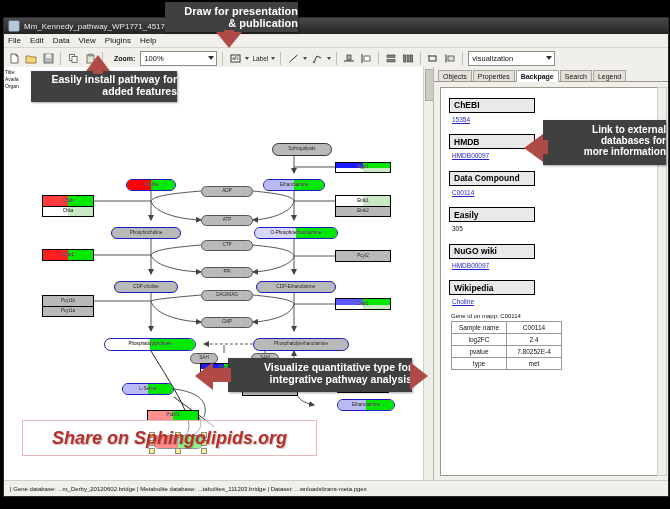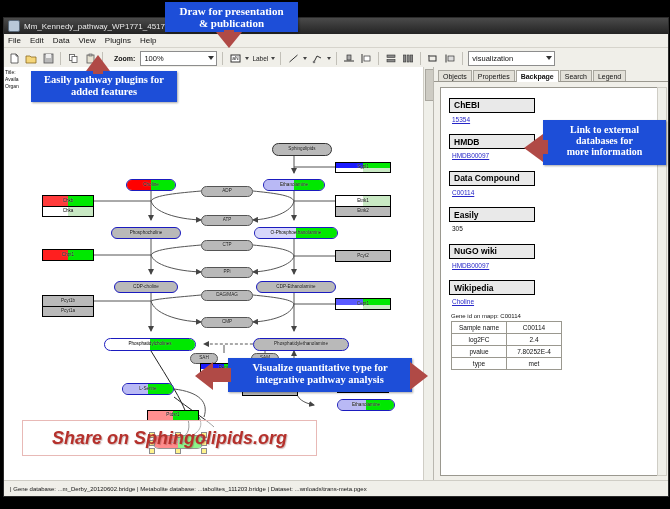--- a/index.html
+++ b/index.html
@@ -74,22 +74,22 @@
   .etbl td{border:1px solid #9a988f;font-size:6.5px;color:#111;text-align:center;
            padding:2px 4px;min-width:46px;}
   .sb-vscroll{position:absolute;right:1px;top:20px;width:8px;bottom:4px;background:#efefe9;border:1px solid #cfcdc5;}
 
   
   .status{position:absolute;left:0;right:0;bottom:0;height:15px;background:#f0efe9;
           border-top:1px solid #cfcdc5;display:flex;align-items:center;}
   .status .sb{font-size:6px;color:#111;padding-left:6px;white-space:nowrap;}
 
   
-  .callout{position:absolute;background:#1d4ed8;color:#fff;font-weight:bold;text-align:center;
-           line-height:1.12;z-index:40;box-shadow:1px 1px 2px rgba(0,0,0,.35);font-family:Liberation Serif, serif;}
+  .callout{position:absolute;background:#404040;color:#fff;font-weight:bold;text-align:right;
+           line-height:1.12;z-index:40;box-shadow:1px 1px 2px rgba(0,0,0,.35);}
   .co-arrow{position:absolute;width:0;height:0;z-index:40;}
   .share{position:absolute;z-index:40;border:1px solid #e8b9b6;background:rgba(255,255,255,.55);
          color:#b5312c;font-style:italic;font-weight:bold;text-align:center;
          text-shadow:1px 1px 1px rgba(120,60,60,.35);}
 </style>
 </head>
 <body>
 
 <div id="root">
 
@@ -521,21 +521,21 @@
     <div class="status">
       <div class="sb">| Gene database: ...m_Derby_20120602.bridge | Metabolite database: ...tabolites_111203.bridge | Dataset:  ...wnloads\trans-meta.pgex</div>
     </div>
   </div>
 
   <div class="callout" style="left:165px;top:2px;width:133px;height:30px;font-size:11px;padding-top:3px;box-sizing:border-box;white-space:pre-line;">Draw for presentation
 &amp; publication</div>
   <div class="co-arrow" style="left:216px;top:32px;border-left:13px solid transparent;border-right:13px solid transparent;border-top:16px solid #b04a46;"></div>
   <div style="position:absolute;left:224px;top:30px;width:10px;height:8px;background:#b04a46;z-index:40;"></div>
 
-  <div class="callout" style="left:31px;top:71px;width:146px;height:31px;font-size:10.5px;padding-top:3px;box-sizing:border-box;white-space:pre-line;">Easily pathway plugins for
+  <div class="callout" style="left:31px;top:71px;width:146px;height:31px;font-size:10.5px;padding-top:3px;box-sizing:border-box;white-space:pre-line;">Easily install pathway for
 added features</div>
   <div class="co-arrow" style="left:86px;top:55px;border-left:12px solid transparent;border-right:12px solid transparent;border-bottom:16px solid #b04a46;"></div>
   <div style="position:absolute;left:93px;top:68px;width:10px;height:6px;background:#b04a46;z-index:40;"></div>
 
   <div class="callout" style="left:543px;top:120px;width:123px;height:45px;font-size:10px;padding-top:4px;box-sizing:border-box;white-space:pre-line;">Link  to external
 databases  for
 more information</div>
   <div class="co-arrow" style="left:524px;top:134px;border-top:14px solid transparent;border-bottom:14px solid transparent;border-right:19px solid #b04a46;"></div>
   <div style="position:absolute;left:540px;top:140px;width:8px;height:14px;background:#b04a46;z-index:40;"></div>
 

